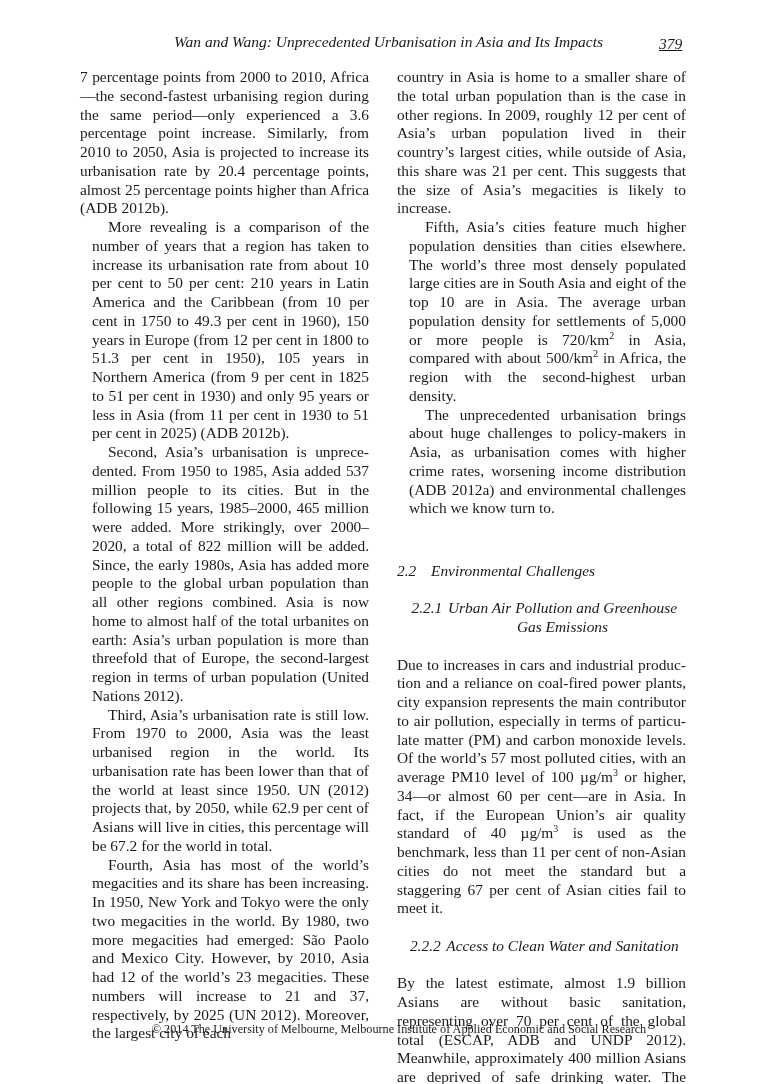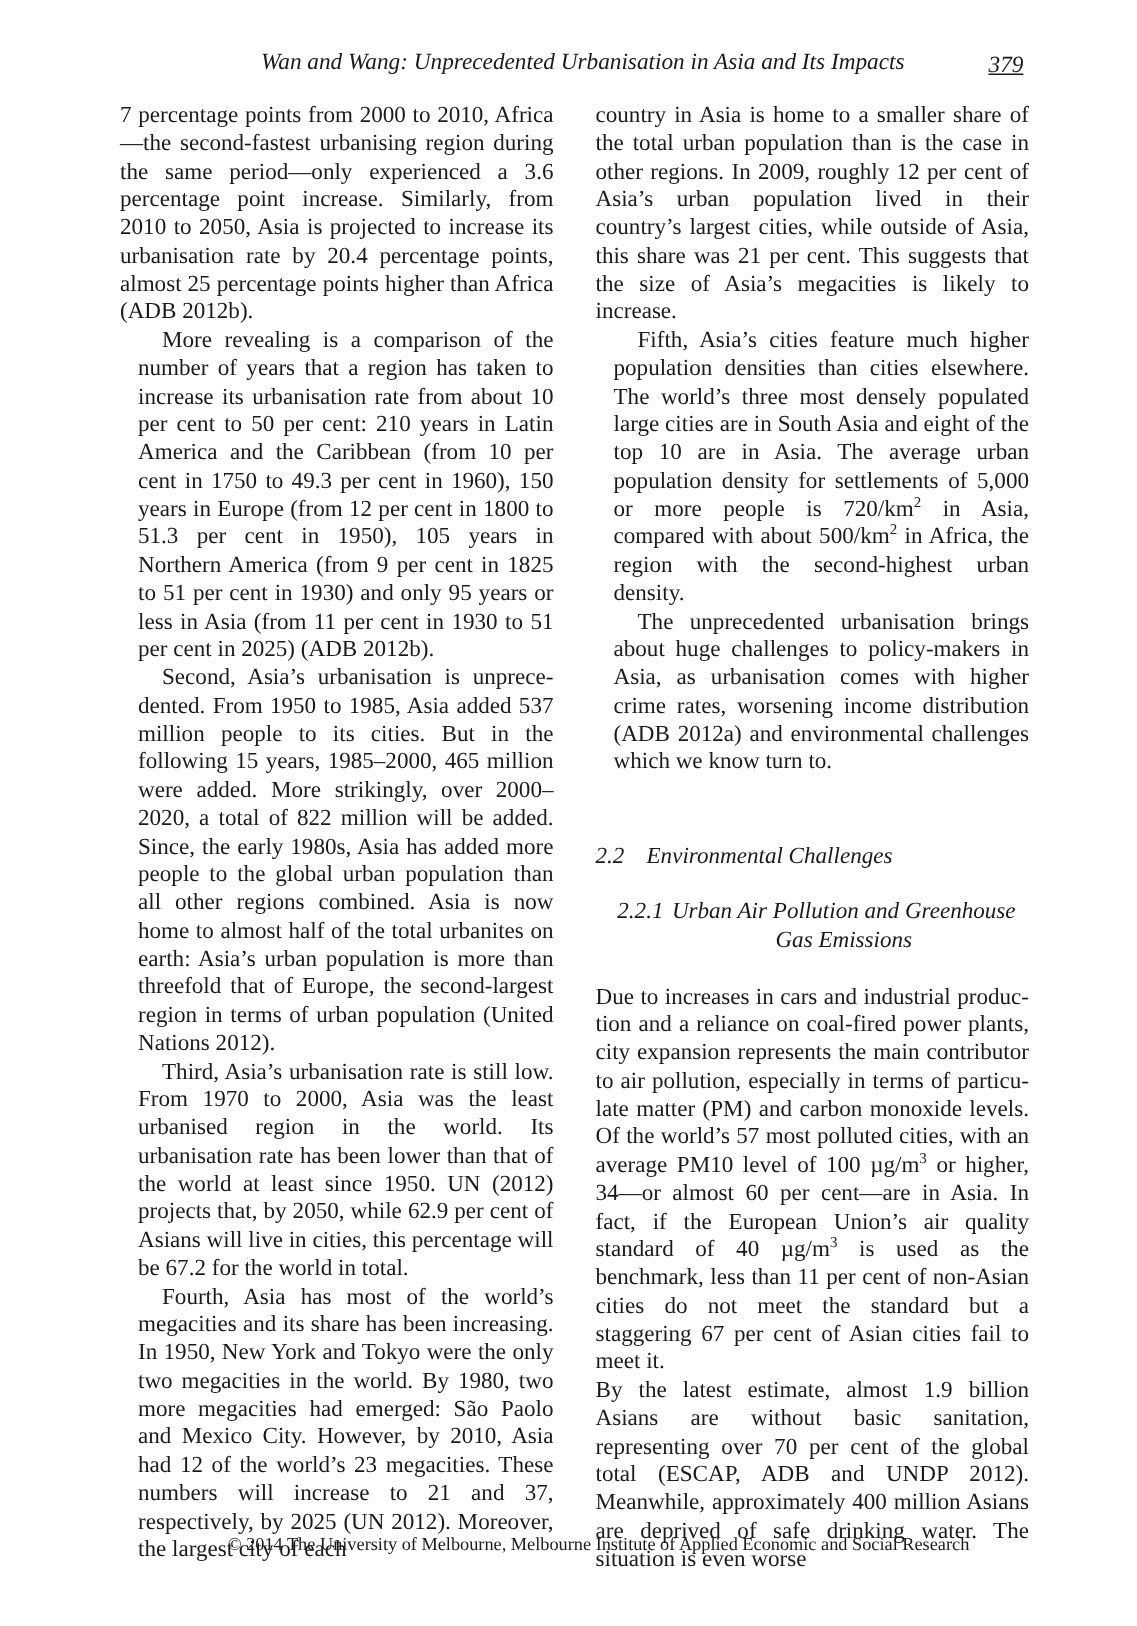--- a/index.html
+++ b/index.html
@@ -41,16 +41,17 @@
   <p class="indent">Fourth, Asia has most of the world’s megacities and its share has been increasing. In 1950, New York and Tokyo were the only two megacities in the world. By 1980, two more megacities had emerged: São Paolo and Mexico City. However, by 2010, Asia had 12 of the world’s 23 megacities. These numbers will increase to 21 and 37, respectively, by 2025 (UN 2012). Moreover, the largest city of each</p>
 </div>
 
 <div class="col right">
   <p class="noindent">country in Asia is home to a smaller share of the total urban population than is the case in other regions. In 2009, roughly 12 per cent of Asia’s urban population lived in their country’s largest cities, while outside of Asia, this share was 21 per cent. This suggests that the size of Asia’s megacities is likely to increase.</p>
   <p class="indent"><span>Fifth, Asia’s cities feature much higher population densities than cities elsewhere. The world’s three most densely populated large cities are in South Asia and eight of the top 10 are in Asia. The average urban population density for settlements of 5,000 or more people is 720/km</span><sup>2</sup><span> in Asia, compared with about 500/km</span><sup>2</sup><span> in Africa, the region with the second-highest urban density.</span></p>
   <p class="indent">The unprecedented urbanisation brings about huge challenges to policy-makers in Asia, as urbanisation comes with higher crime rates, worsening income distribution (ADB 2012a) and environmental challenges which we know turn to.</p>
   <p class="h2"><span class="num">2.2</span><span>Environmental Challenges</span></p>
   <p class="h3"><span class="num">2.2.1</span><span>Urban Air Pollution and Greenhouse Gas Emissions</span></p>
   <p class="noindent"><span>Due to increases in cars and industrial produc­tion and a reliance on coal-fired power plants, city expansion represents the main contributor to air pollution, especially in terms of particu­late matter (PM) and carbon monoxide levels. Of the world’s 57 most polluted cities, with an average PM10 level of 100 µg/m</span><sup>3</sup><span> or higher, 34—or almost 60 per cent—are in Asia. In fact, if the European Union’s air quality standard of 40 µg/m</span><sup>3</sup><span> is used as the benchmark, less than 11 per cent of non-Asian cities do not meet the standard but a staggering 67 per cent of Asian cities fail to meet it.</span></p>
+  <p class="h3" style="margin-top:18.75px !important;"><span class="num">2.2.2</span><span>Access to Clean Water and Sanitation</span></p>
   <p class="noindent">By the latest estimate, almost 1.9 billion Asians are without basic sanitation, representing over 70 per cent of the global total (ESCAP, ADB and UNDP 2012). Meanwhile, approximately 400 million Asians are deprived of safe drinking water. The situation is even worse</p>
 </div>
 
 <div class="footer">© 2014 The University of Melbourne, Melbourne Institute of Applied Economic and Social Research</div>
 
 </body></html>

